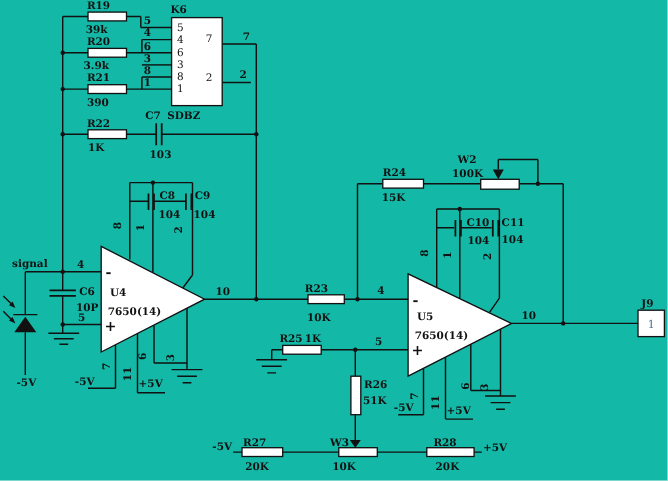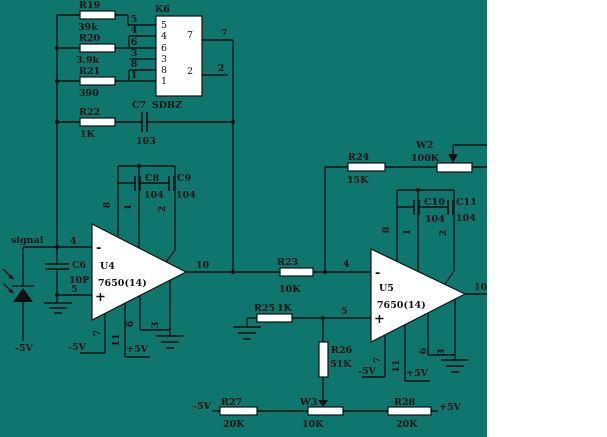--- a/index.html
+++ b/index.html
@@ -1,16 +1,16 @@
 <!DOCTYPE html>
 <html><head>
 <meta charset="utf-8">
 <style>
   html,body{margin:0;padding:0;background:#fff;}
-  #stage{position:relative;width:487px;height:437px;background:#0f766e;overflow:hidden;}
+  #stage{position:relative;width:607px;height:437px;background:#14b8a6;overflow:hidden;}
   svg{display:block;}
   text{font-family:"DejaVu Serif","Liberation Serif",serif;fill:#111;}
   .lbl{font-size:9.5px;font-weight:bold;}
   .pin{font-size:9.5px;font-weight:bold;}
   .pin-in{font-size:9.5px;font-weight:normal;}
   .sign{font-size:13px;font-weight:bold;}
   .j9pin{font-size:10px;font-weight:normal;fill:#4a6d99;}
   .wire{stroke:#111;stroke-width:1.3;fill:none;}
   .plate{stroke:#111;stroke-width:1.6;fill:none;}
   .sym{stroke:#111;stroke-width:1.2;fill:#ffffff;}

